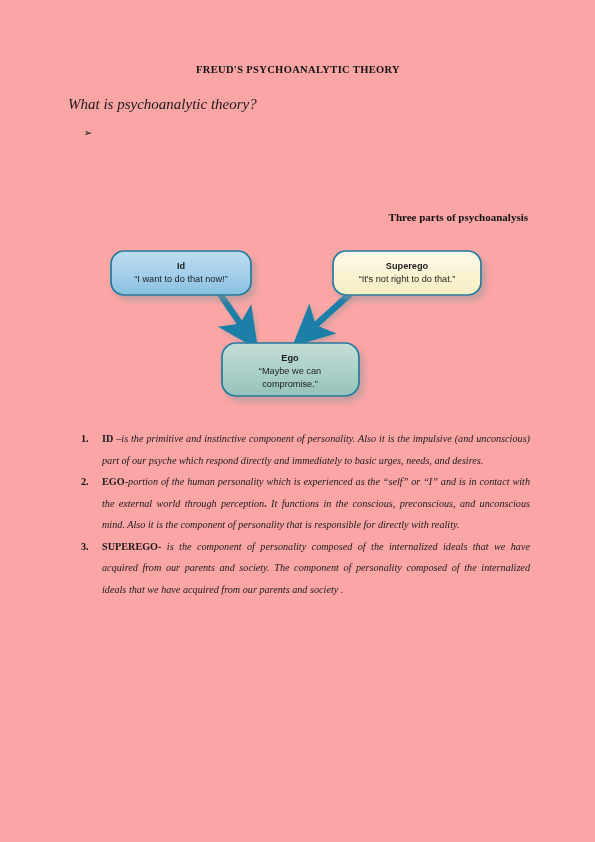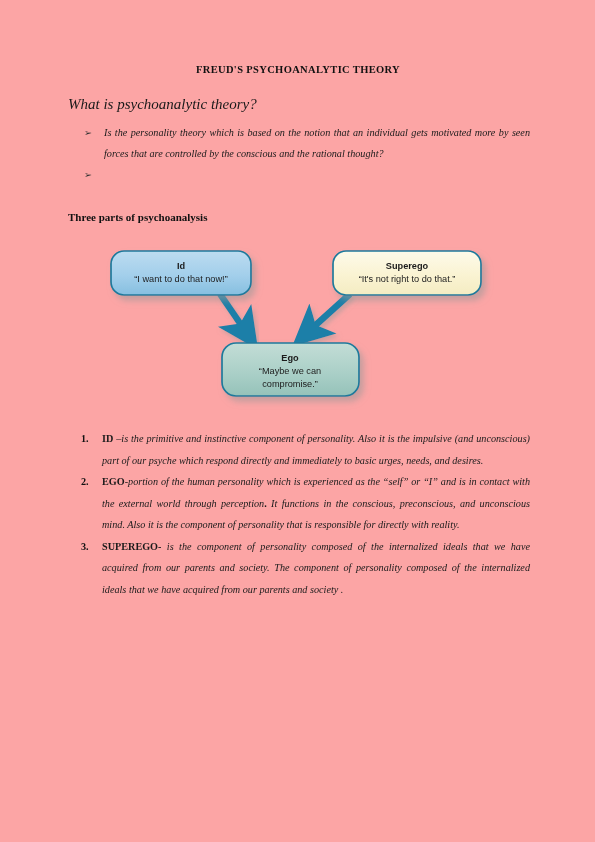--- a/index.html
+++ b/index.html
@@ -78,21 +78,21 @@
     color: #333333;
     line-height: 21px;
   }
 
   
   .figure-title {
     position: absolute;
     left: 68px;
     top: 211px;
     width: 460px;
-    text-align: left;
+    text-align: right;
     font-weight: bold;
     font-size: 11px;
     color: #111111;
   }
 
   .figure-wrap {
     position: absolute;
     left: 95px;
     top: 238px;
     width: 405px;
@@ -143,21 +143,20 @@
 
 <div class="page">
 
   <div class="doc-title">FREUD'S PSYCHOANALYTIC THEORY</div>
 
   <div class="lead-question">What is psychoanalytic theory?</div>
 
   <div class="bullet-list">
     <div class="bullet-item">
       <span class="bullet-glyph">➢</span>
-      <span>Is the personality theory which is based on the notion that an individual gets motivated more by seen forces that are controlled by the conscious and the rational thought?</span>
     </div>
     <div class="bullet-item">
       <span class="bullet-glyph">➢</span>
     </div>
   </div>
 
   <div class="figure-title">Three parts of psychoanalysis</div>
 
   <div class="figure-wrap">
     <svg width="405" height="175" viewBox="0 0 405 175" xmlns="http://www.w3.org/2000/svg">

